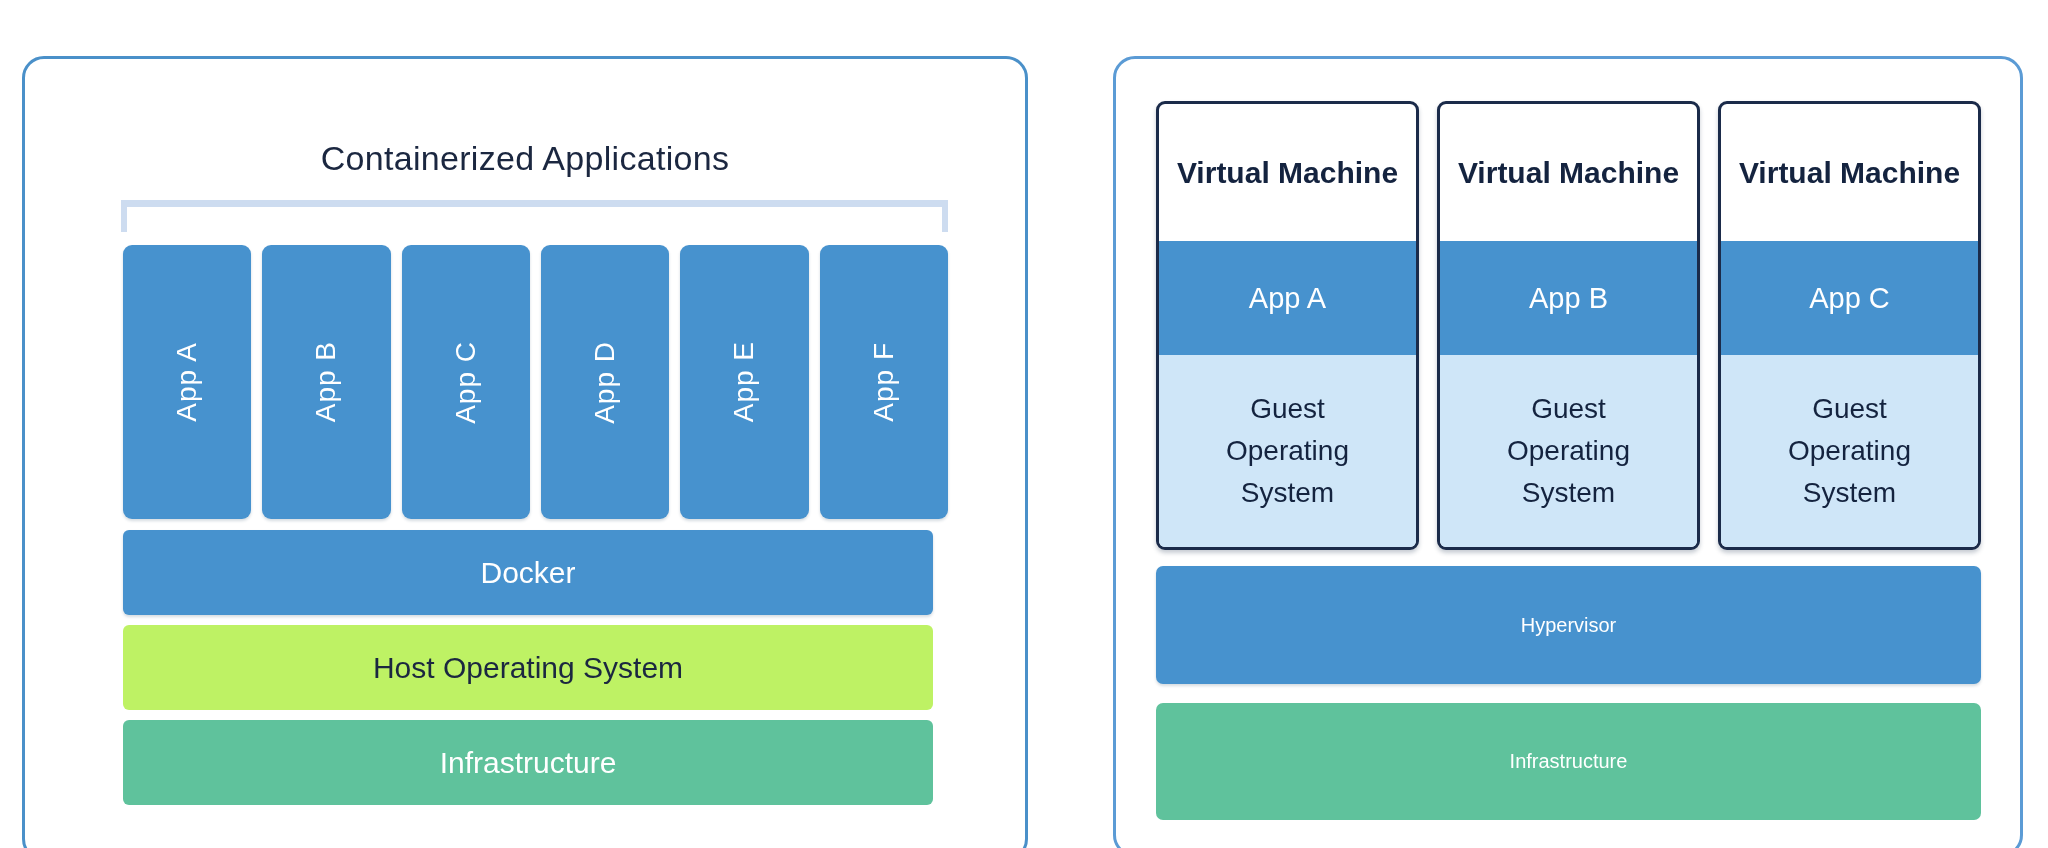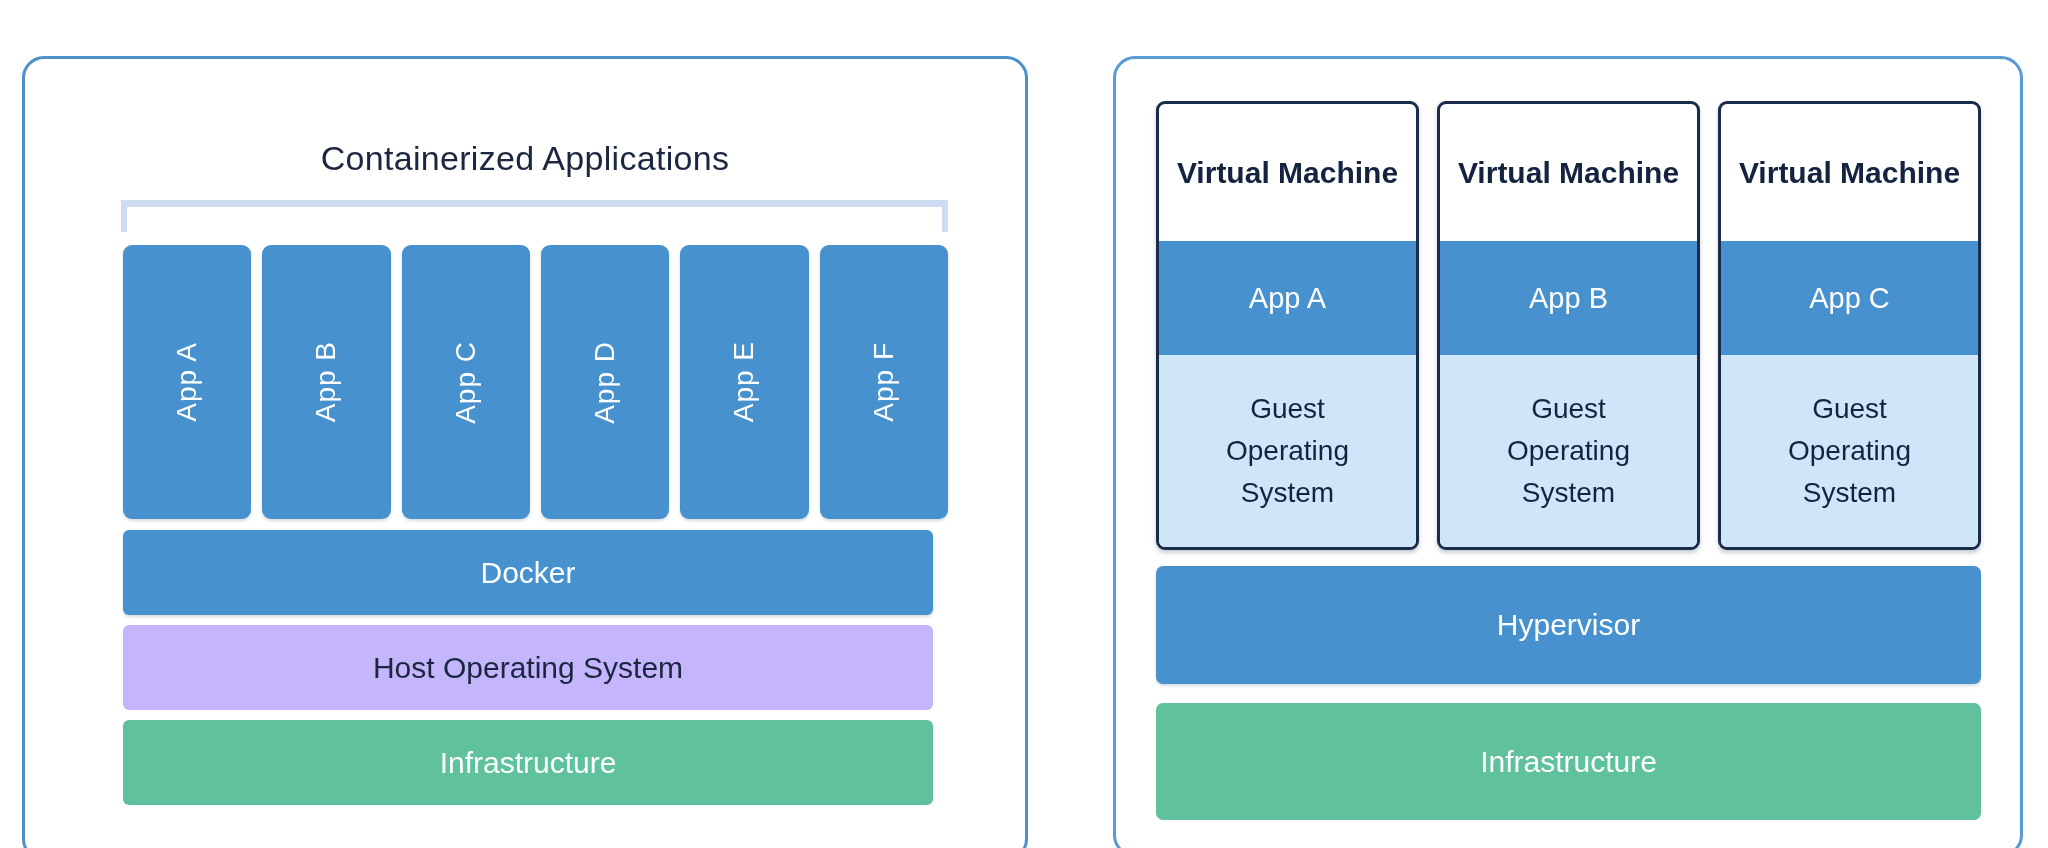--- a/index.html
+++ b/index.html
@@ -21,40 +21,40 @@
   .app-col { flex: 1; background: #4792ce; border-radius: 9px; display: flex;
              align-items: center; justify-content: center;
              box-shadow: 0 2px 3px rgba(30,60,90,0.18); }
   .vtext { writing-mode: vertical-rl; transform: rotate(180deg);
            color: #ffffff; font-size: 28px; letter-spacing: 1px; }
   .bar { position: absolute; left: 98px; width: 810px; display: flex;
          align-items: center; justify-content: center; border-radius: 6px;
          font-size: 30px; }
   .bar-docker { top: 471px; height: 85px; background: #4792ce; color: #ffffff;
                 box-shadow: 0 2px 3px rgba(30,60,90,0.18); }
-  .bar-host   { top: 566px; height: 85px; background: #c4b5fd; color: #1b2740; }
+  .bar-host   { top: 566px; height: 85px; background: #bef264; color: #1b2740; }
   .bar-infra-left { top: 661px; height: 85px; background: #5fc29c; color: #ffffff; }
 
   
   .vm-row { position: absolute; left: 40px; top: 42px; width: 825px; height: 449px;
             display: flex; gap: 18px; }
   .vm-box { flex: 1; background: #ffffff; border: 3px solid #1b2b4a; border-radius: 9px;
             display: flex; flex-direction: column; overflow: hidden;
             box-shadow: 0 3px 4px rgba(30,50,80,0.25); }
   .vm-header { height: 137px; display: flex; align-items: center; justify-content: center;
                font-weight: bold; font-size: 30px; color: #14233f; }
   .vm-app { height: 114px; background: #4792ce; display: flex; align-items: center;
             justify-content: center; color: #ffffff; font-size: 29px; }
   .vm-os { flex: 1; background: #cfe6f8; display: flex; align-items: center;
            justify-content: center; text-align: center; color: #14233f;
            font-size: 28px; line-height: 42px; }
   .vm-os span { display: block; max-width: 160px; }
   .rbar { position: absolute; left: 40px; width: 825px; display: flex;
           align-items: center; justify-content: center; border-radius: 7px;
-          font-size: 30px; color: #ffffff; }
+          font-size: 20px; color: #ffffff; }
   .bar-hyper { top: 507px; height: 118px; background: #4792ce;
                box-shadow: 0 2px 3px rgba(30,60,90,0.18); }
   .bar-infra-right { top: 644px; height: 117px; background: #5fc29c; }
 </style>
 </head>
 <body>
 
 <div class="stage">
 
   <div class="panel panel-left">

